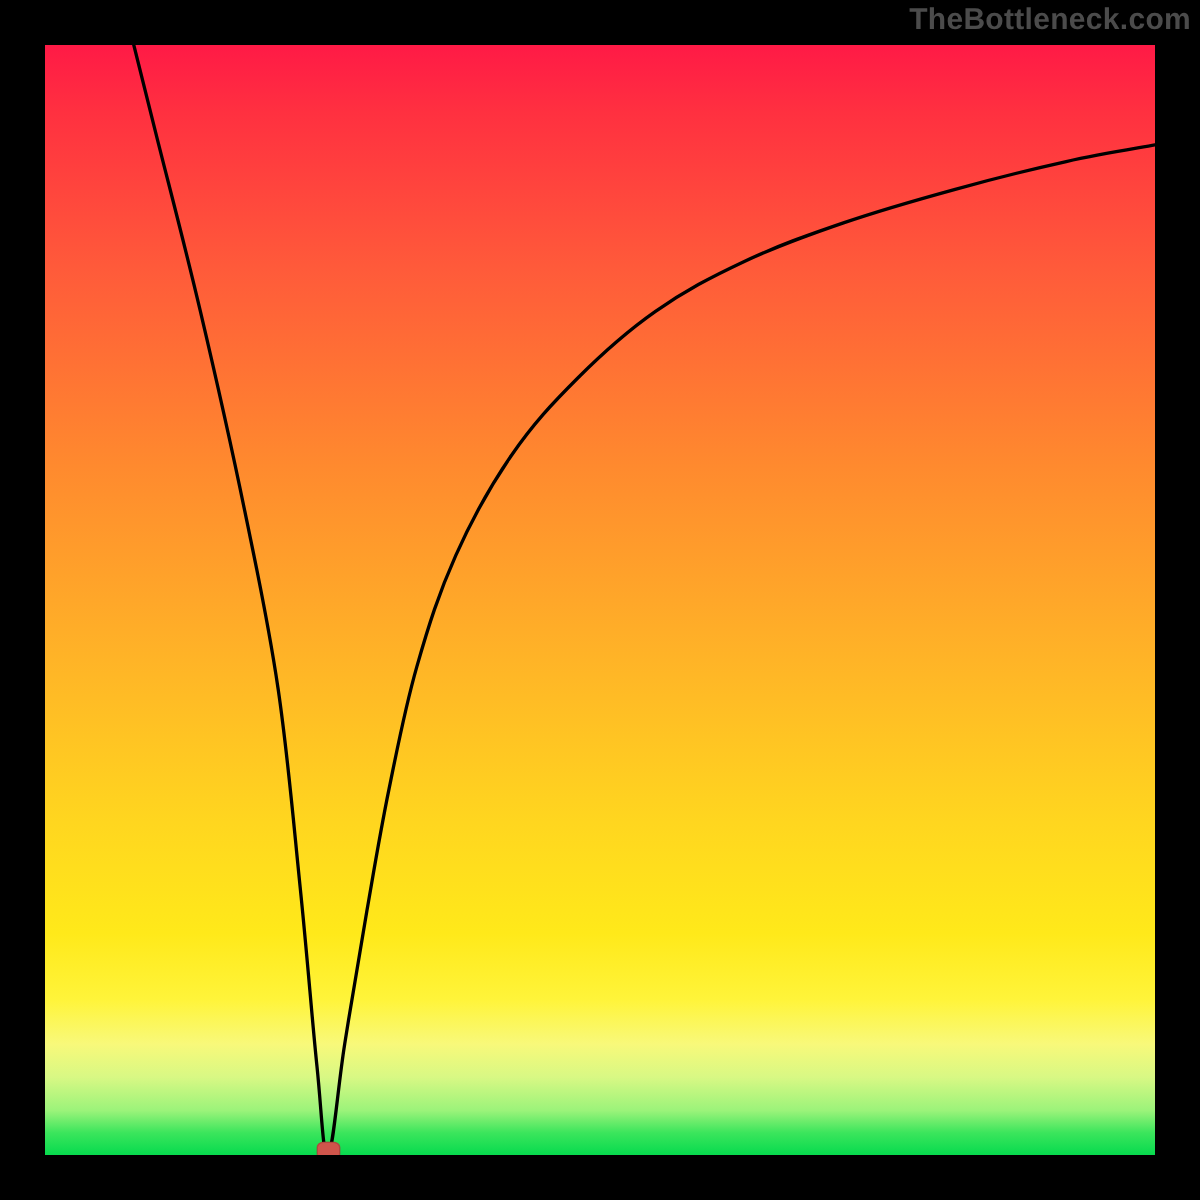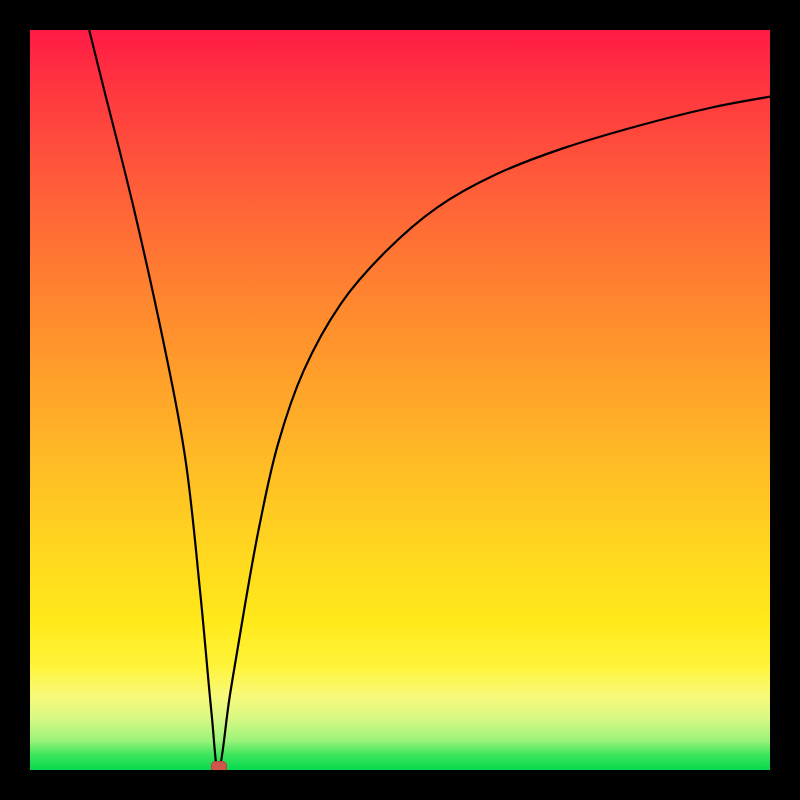--- a/index.html
+++ b/index.html
@@ -67,20 +67,21 @@
     background: #d0554b;
     border: 1px solid rgba(0,0,0,0.15);
     transform: translate(-50%, -50%);
     z-index: 3;
   }
 </style>
 </head>
 <body>
 
 <div class="frame">
+  <div class="watermark">TheBottleneck.com</div>
 
   <div class="plot-area">
     <div class="gradient"></div>
 
     <svg class="curve" viewBox="0 0 740 740" preserveAspectRatio="none">
       <path d="M 59.20 0.00 C 61.86 10.66, 66.01 27.23, 74.00 59.20 C 81.99 91.17, 92.94 132.31, 103.60 177.60 C 114.26 222.89, 123.88 265.51, 133.20 310.80 C 142.52 356.09, 148.74 383.91, 155.40 429.20 C 162.06 474.49, 165.54 517.11, 170.20 562.40 C 174.86 607.69, 177.97 648.83, 181.30 680.80 C 184.63 712.77, 185.37 742.66, 188.70 740.00 C 192.03 737.34, 195.14 695.30, 199.80 666.00 C 204.46 636.70, 209.27 607.84, 214.60 577.20 C 219.93 546.56, 223.41 525.10, 229.40 495.80 C 235.39 466.50, 239.91 442.37, 247.90 414.40 C 255.89 386.43, 262.48 365.71, 273.80 340.40 C 285.12 315.09, 296.15 295.11, 310.80 273.80 C 325.45 252.49, 337.88 239.32, 355.20 222.00 C 372.52 204.68, 387.02 191.59, 407.00 177.60 C 426.98 163.61, 443.56 154.96, 466.20 144.30 C 488.84 133.64, 507.49 127.06, 532.80 118.40 C 558.11 109.74, 580.16 103.53, 606.80 96.20 C 633.44 88.87, 656.82 83.03, 680.80 77.70 C 704.78 72.37, 729.34 68.60, 740.00 66.60" fill="none" stroke="#000" stroke-width="2.2" stroke-linecap="round" stroke-linejoin="round"></path>
     </svg>
 
     <div class="marker" style="left: 188.7px; top: 737px;"></div>
   </div>

